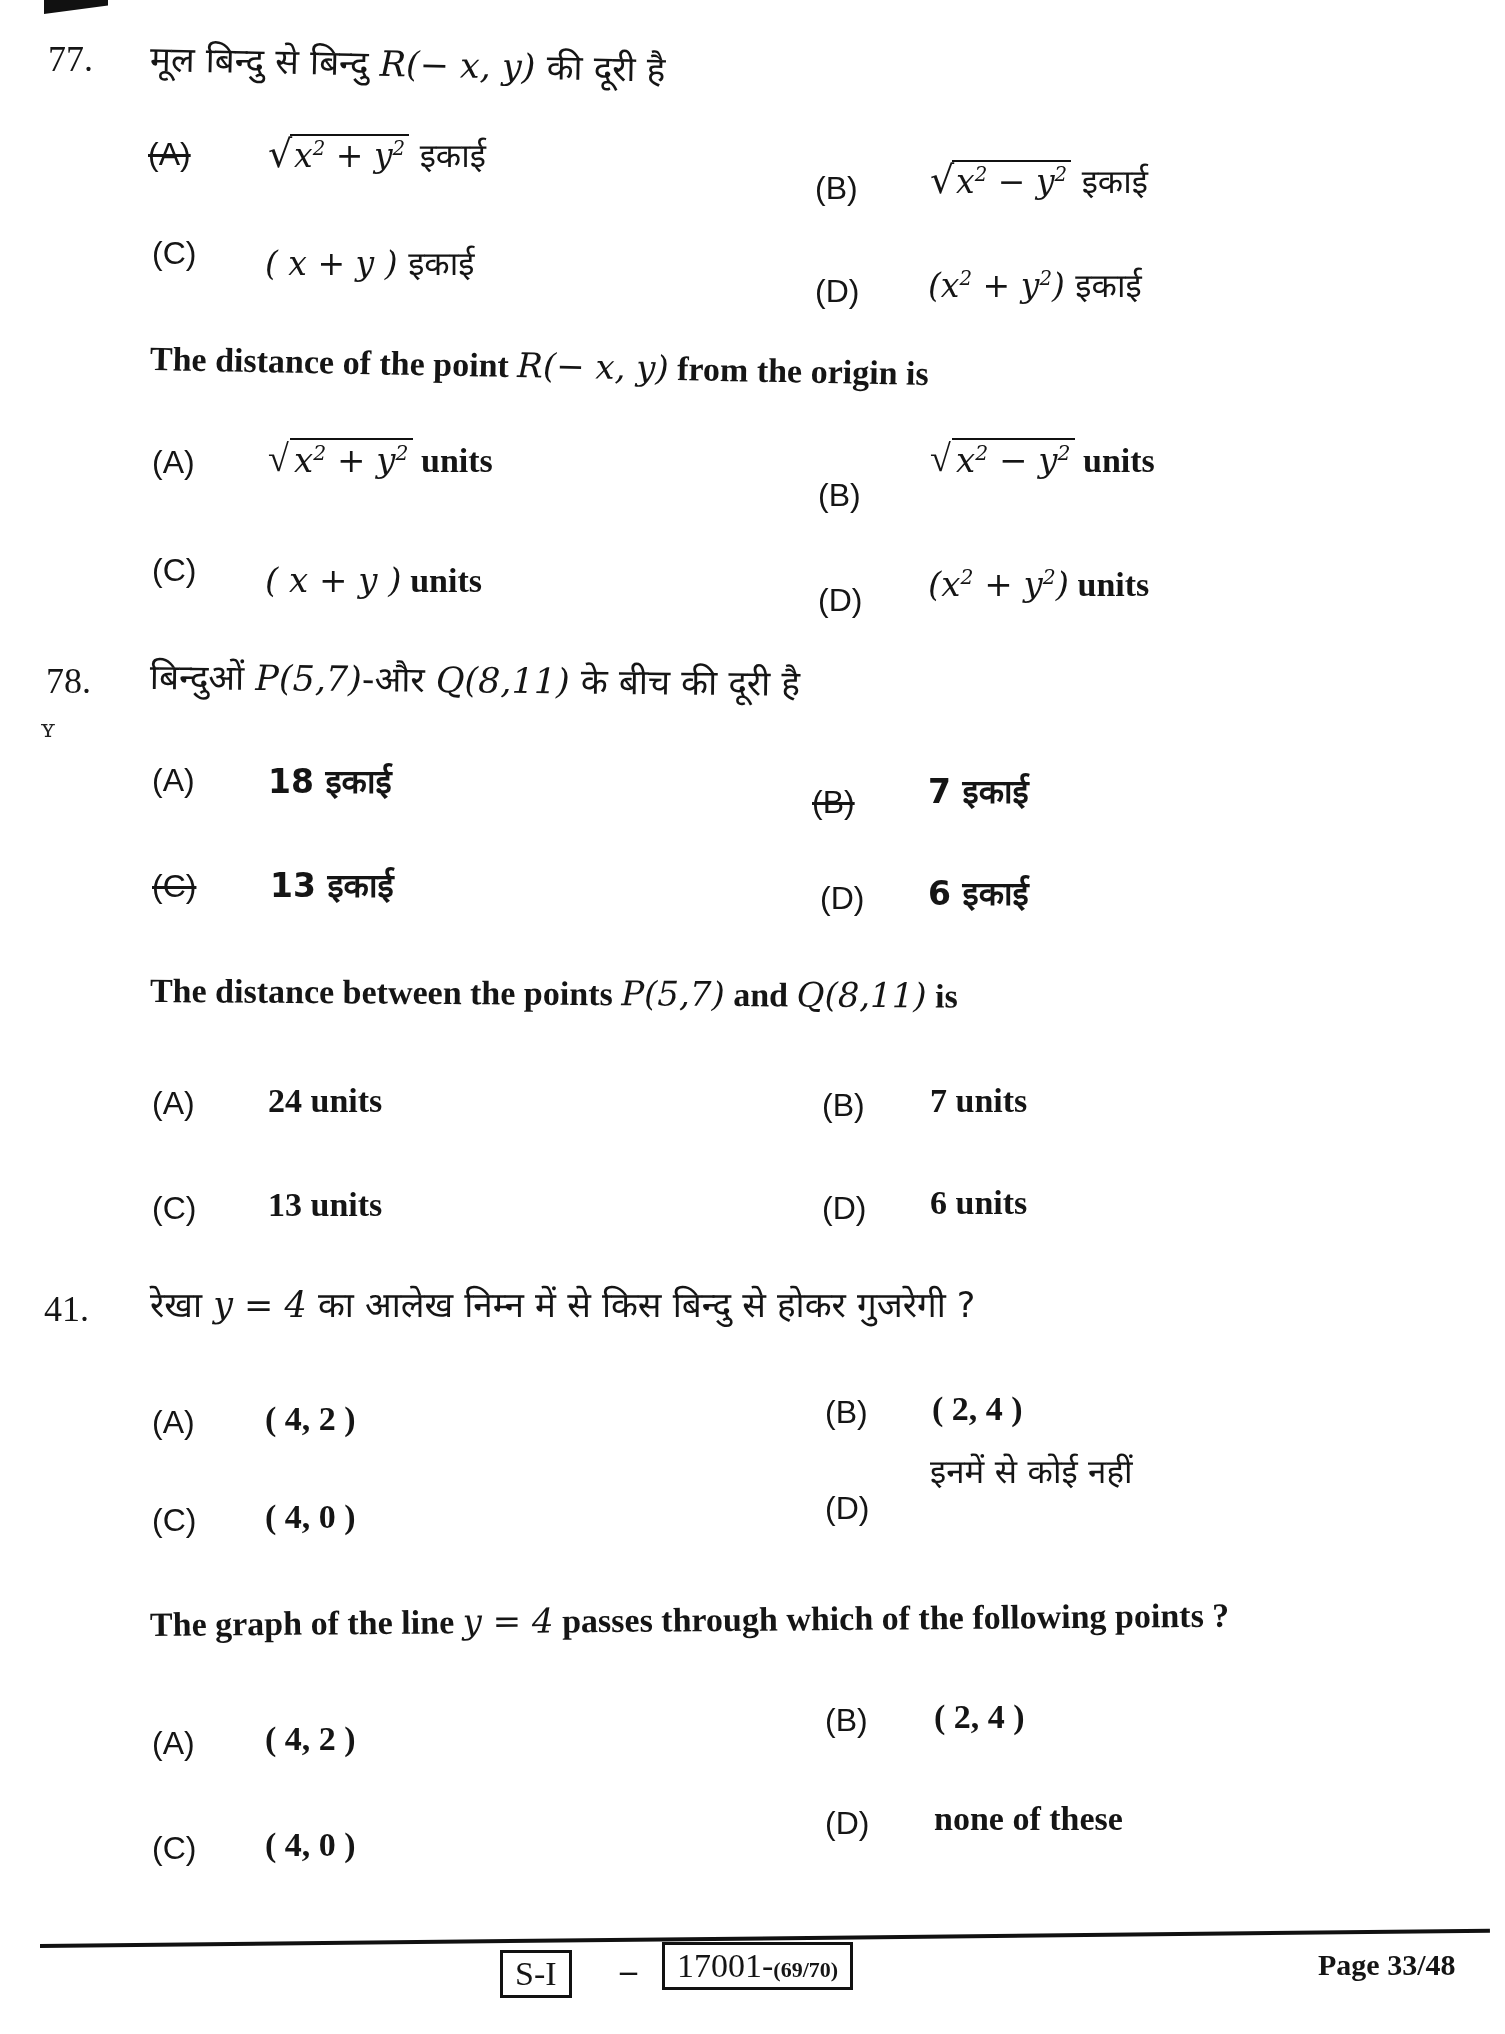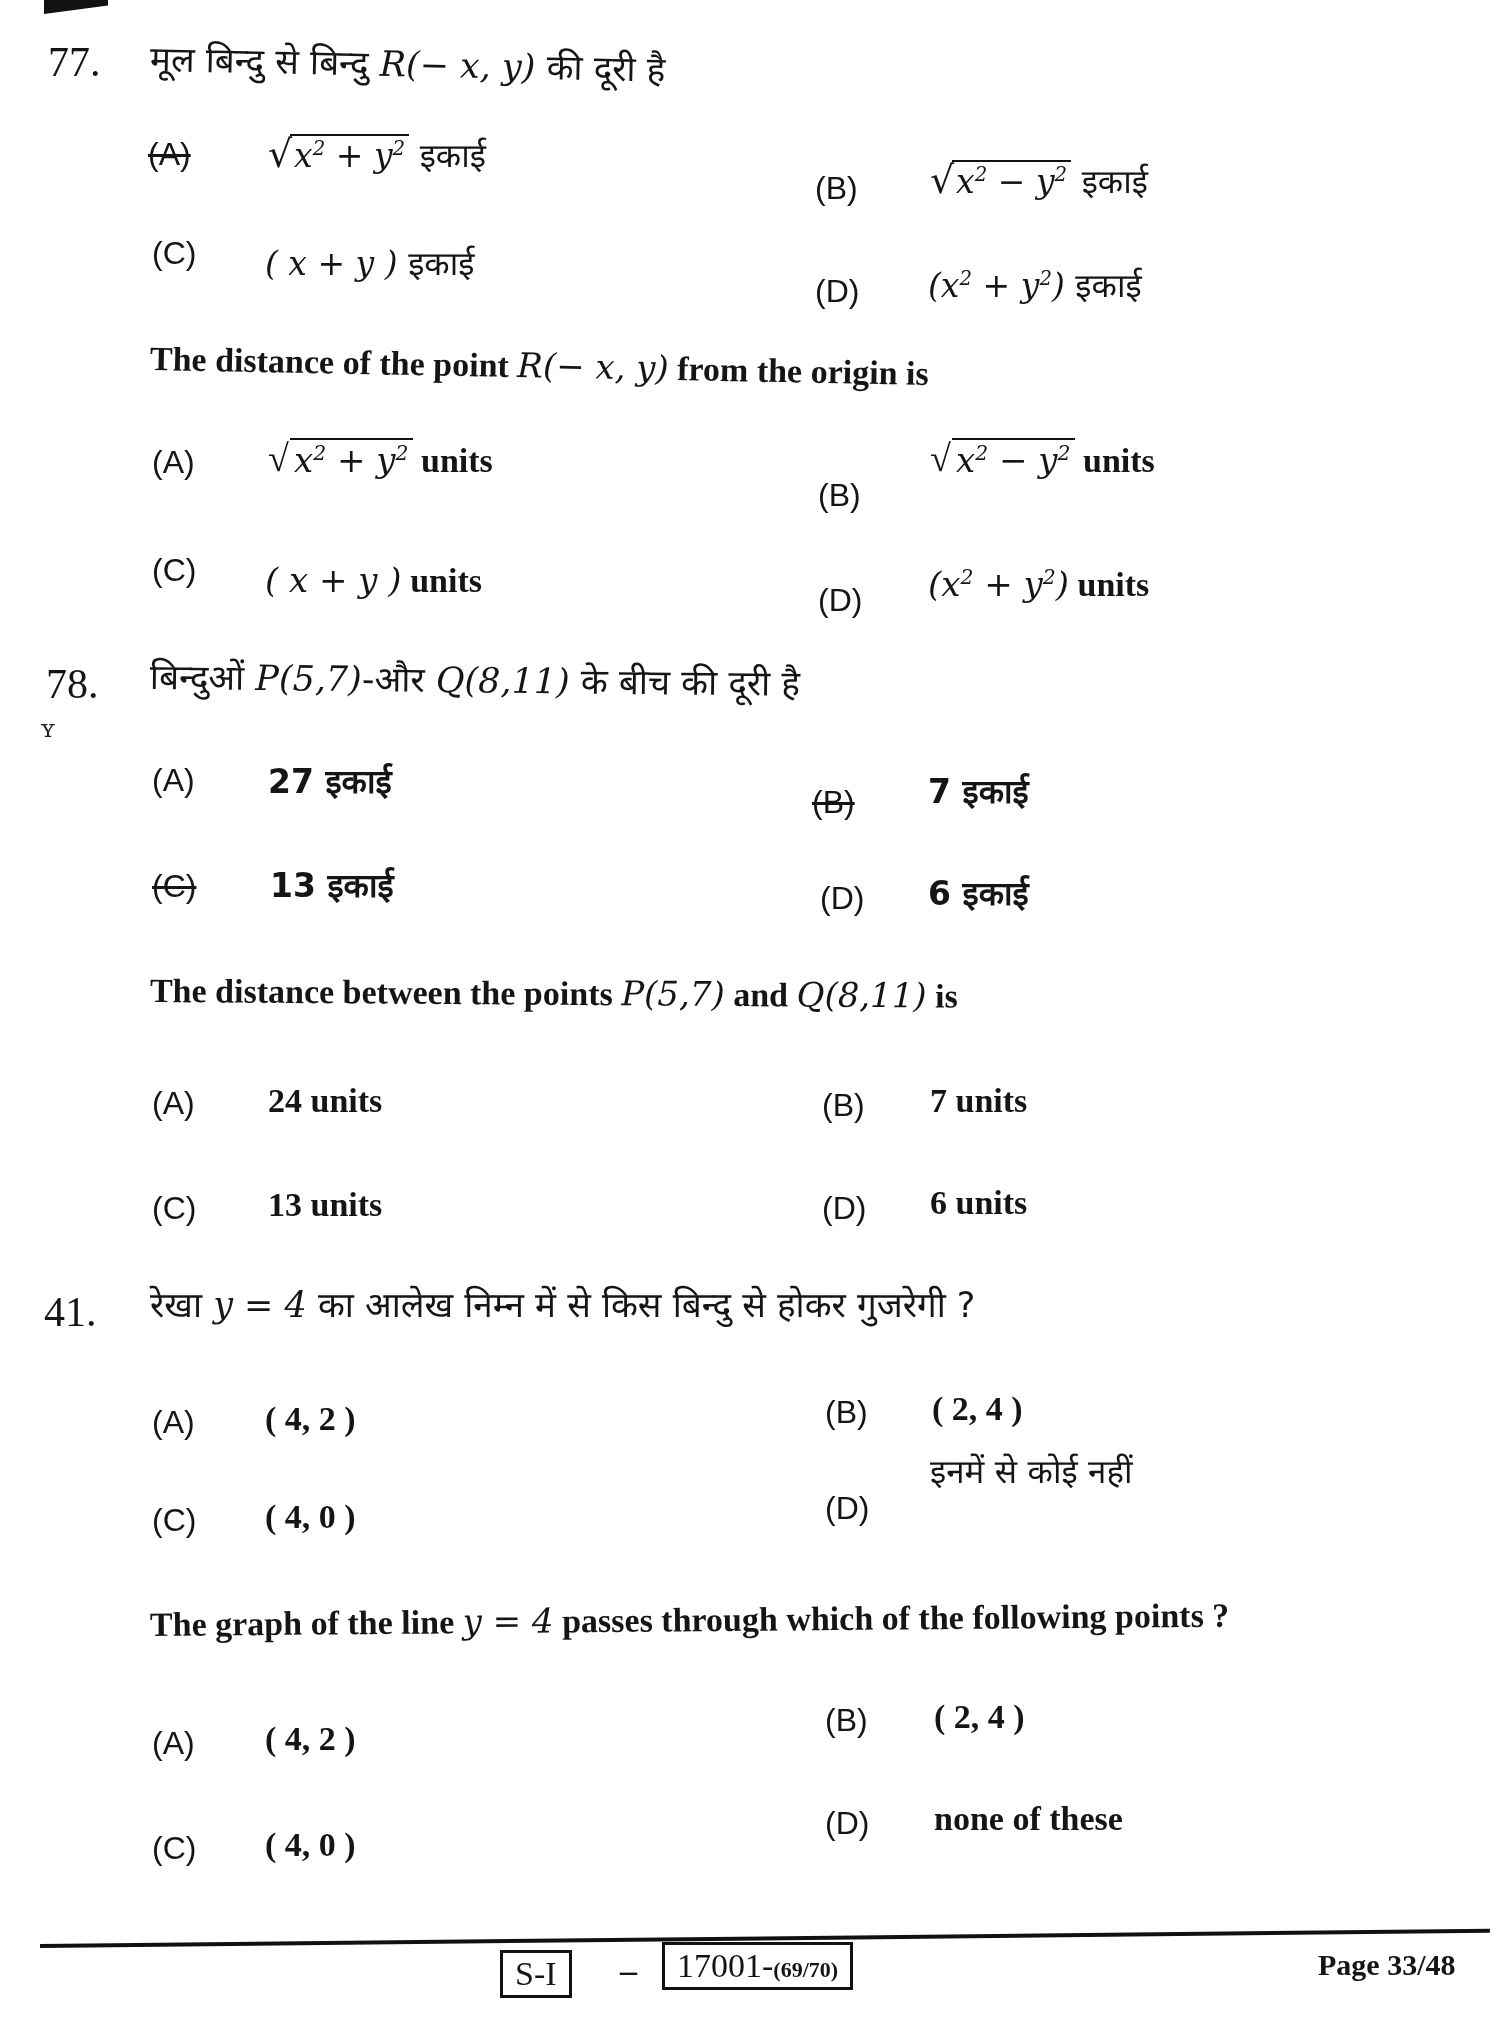--- a/index.html
+++ b/index.html
@@ -1,21 +1,21 @@
 <!DOCTYPE html>
 <html><head>
 <meta charset="utf-8">
 <style>
   html, body { margin:0; padding:0; background:#fff; }
   body { width:1505px; height:2034px; position:relative; overflow:hidden;
          font-family:"DejaVu Serif","Liberation Serif",serif; color:#151515; }
   .abs { position:absolute; white-space:nowrap; }
   .corner { position:absolute; left:44px; top:0; width:64px; height:14px; background:#111;
             clip-path:polygon(0 0,100% 0,100% 40%,0 100%); }
-  .qnum { font-family:"Liberation Serif",serif; font-size:42px; }
+  .qnum { font-family:"Liberation Serif",serif; font-size:36px; }
   .qtext { font-size:35px; font-family:"DejaVu Sans","Liberation Sans",sans-serif; }
   .qtext-en { font-size:34px; font-family:"Liberation Serif",serif; font-weight:bold; }
   .opt-label { font-family:"Liberation Sans",sans-serif; font-size:32px; }
   .opt-val { font-size:34px; font-family:"Liberation Serif",serif; font-weight:bold; }
   .opt-val-hi { font-size:33px; font-family:"DejaVu Sans",sans-serif; }
   .math { font-family:"DejaVu Serif",serif; font-style:italic; font-weight:normal; }
   .sqrt { display:inline-block; position:relative; padding-left:22px; }
   .sqrt::before { content:"√"; position:absolute; left:0; top:-4px; font-style:normal; font-size:38px; }
   .sqrt .rad { border-top:2.5px solid #111; padding:0 4px; }
   sup { font-size:0.6em; }
@@ -88,21 +88,21 @@
 
 <div class="abs qnum" style="left:46px;top:660px">78.</div>
 <div class="tick" style="left:40px;top:715px">ʏ</div>
 <div class="abs qtext" style="left:150px;top:652px;transform:rotate(0.6deg);transform-origin:left">
   <span>बिन्दुओं</span>
   <span class="math">P(5,7)</span><span>-और</span>
   <span class="math">Q(8,11)</span>
   <span>के बीच की दूरी है</span>
 </div>
 <div class="abs opt-label" style="left:152px;top:762px">(A)</div>
-<div class="abs opt-val-hi" style="left:268px;top:758px;font-weight:bold">27 इकाई</div>
+<div class="abs opt-val-hi" style="left:268px;top:758px;font-weight:bold">18 इकाई</div>
 <div class="abs opt-label" style="left:812px;top:784px"><span class="strike">(B)</span></div>
 <div class="abs opt-val-hi" style="left:928px;top:768px;font-weight:bold">7 इकाई</div>
 <div class="abs opt-label" style="left:152px;top:868px"><span class="strike">(C)</span></div>
 <div class="abs opt-val-hi" style="left:270px;top:862px;font-weight:bold">13 इकाई</div>
 <div class="abs opt-label" style="left:820px;top:880px">(D)</div>
 <div class="abs opt-val-hi" style="left:928px;top:870px;font-weight:bold">6 इकाई</div>
 
 <div class="abs qtext-en" style="left:150px;top:970px;transform:rotate(0.4deg);transform-origin:left">
   <span>The distance between the points</span>
   <span class="math">P(5,7)</span>

